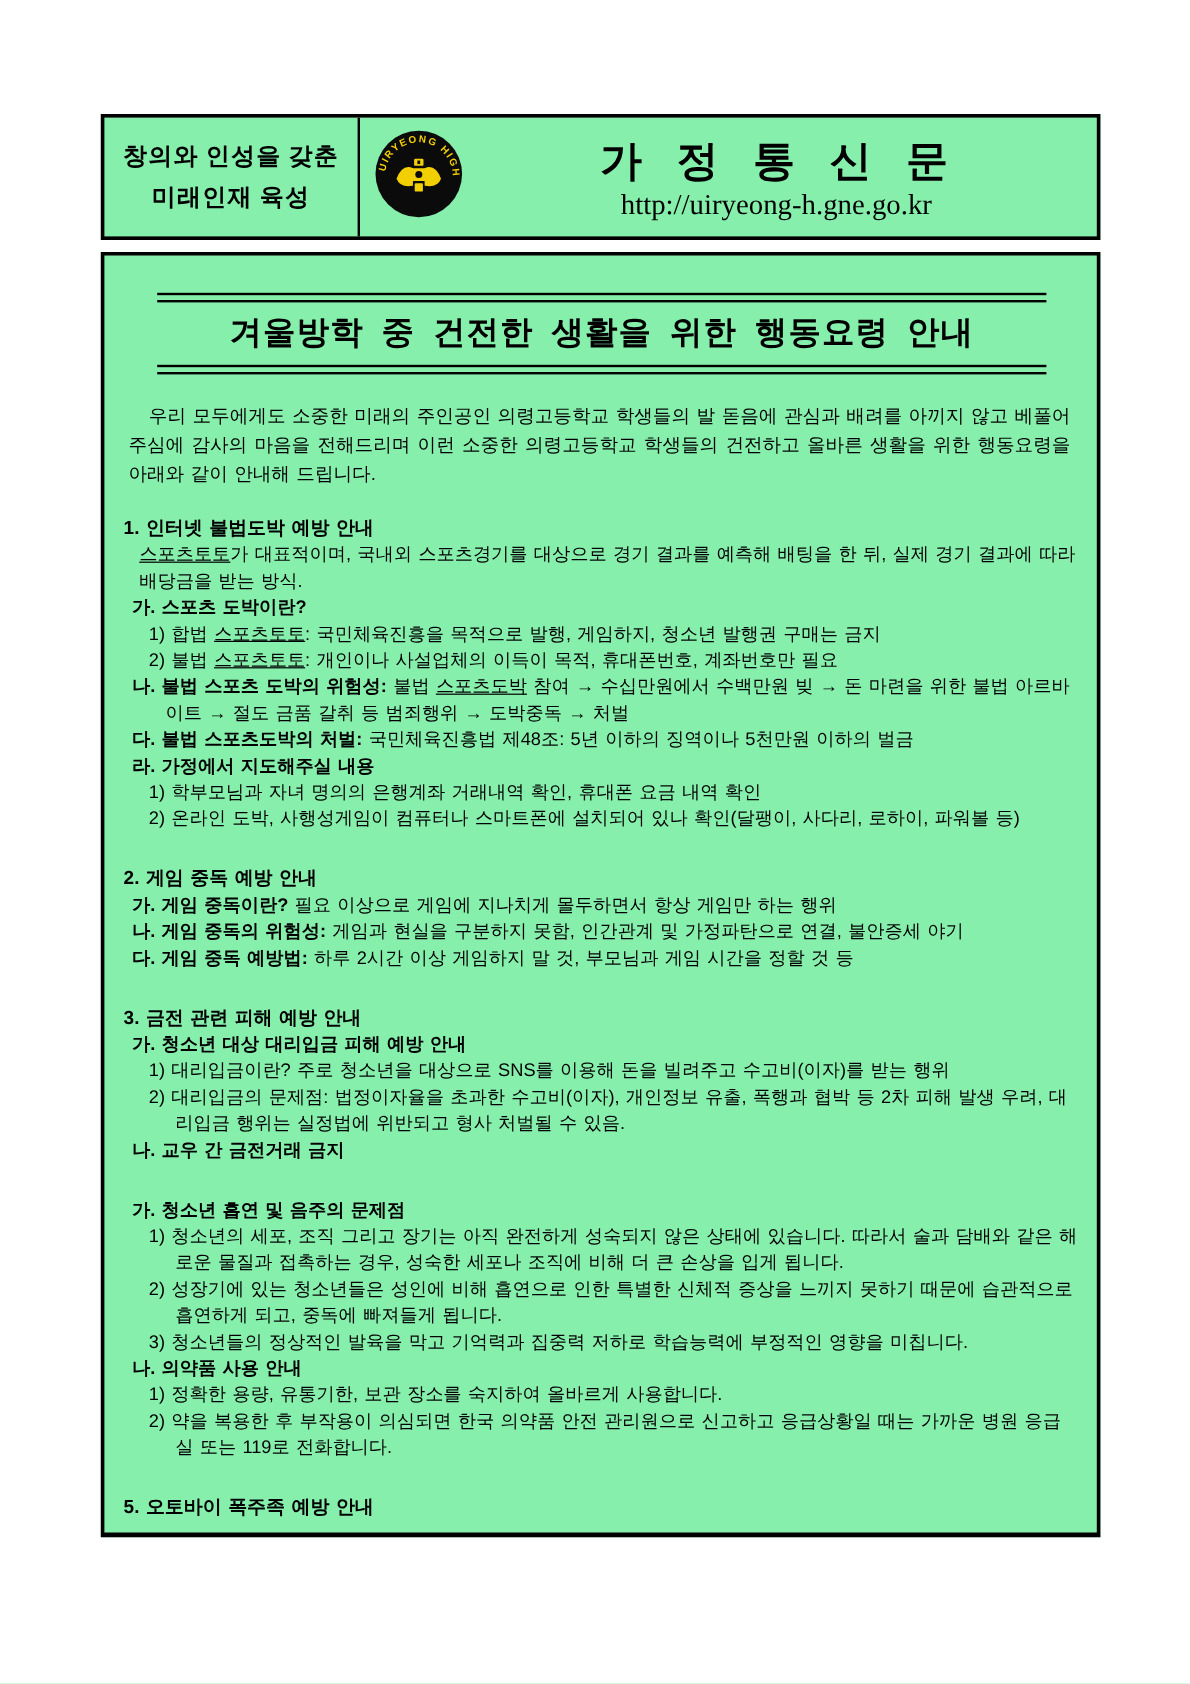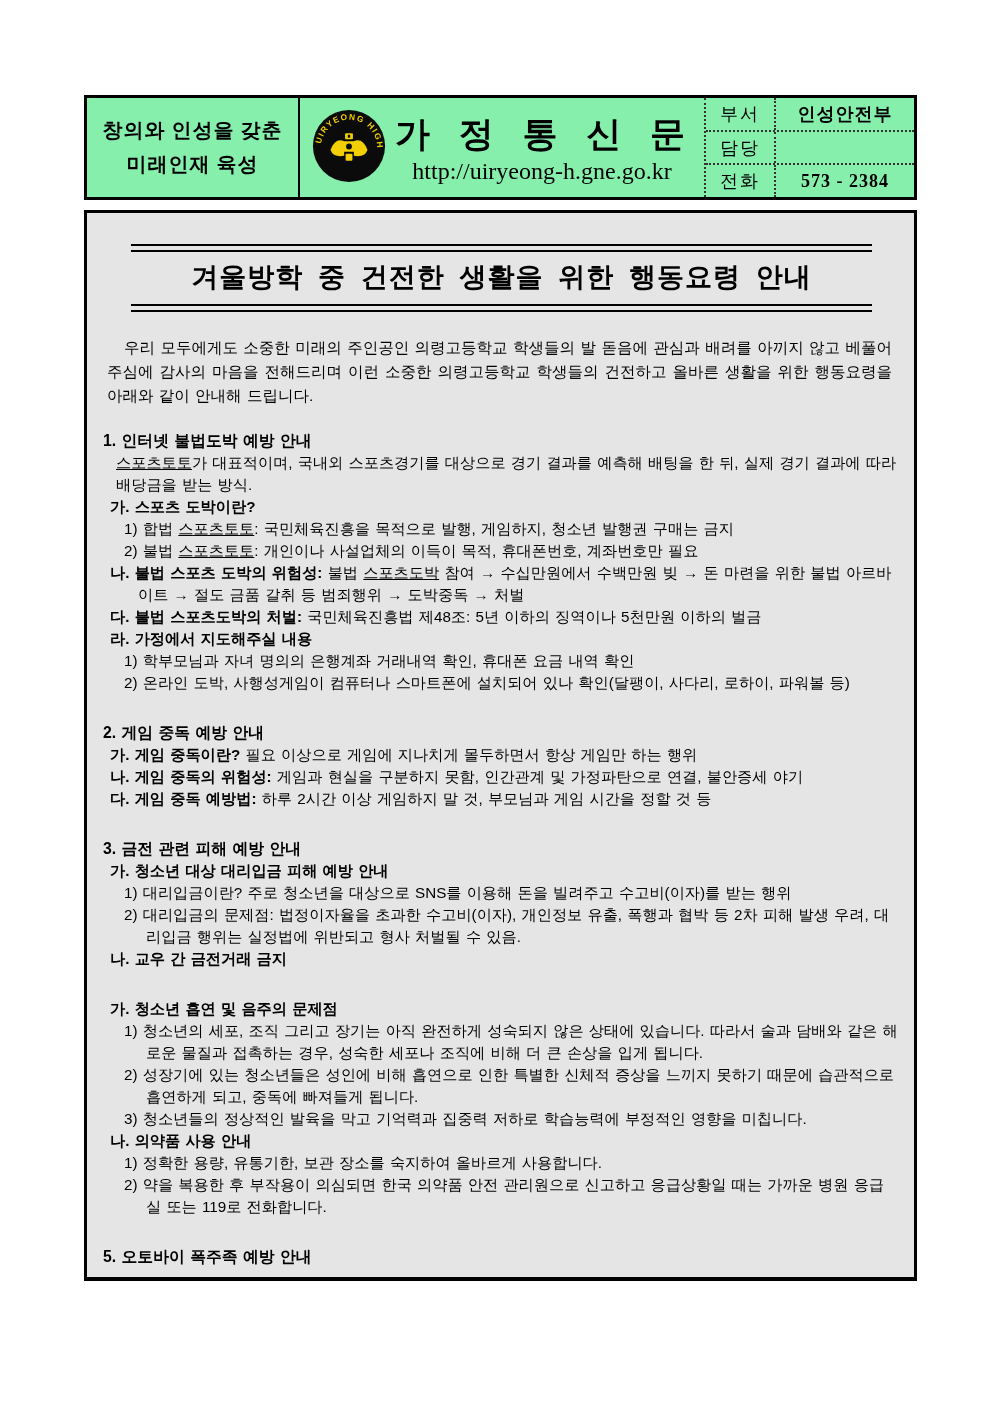--- a/index.html
+++ b/index.html
@@ -41,21 +41,21 @@
     display:flex;align-items:center;justify-content:center;
     font-size:18px;letter-spacing:2px;
   }
   .info-value{
     flex:1;display:flex;align-items:center;justify-content:center;
     font-size:18px;font-weight:bold;letter-spacing:1px;
   }
   
   .main-box{
     position:absolute;left:84px;top:210px;width:833px;height:1071px;
-    border:3px solid #000;border-bottom-width:4px;box-sizing:border-box;background:#e5e5e5;
+    border:3px solid #000;border-bottom-width:4px;box-sizing:border-box;background:#86efac;
     overflow:hidden;
   }
   .title-band{margin:31px 42px 0 44px;text-align:center;}
   .rule-pair{height:8px;border-top:2px solid #000;border-bottom:2px solid #000;box-sizing:border-box;}
   .notice-title{
     font-family:"Liberation Serif","DejaVu Serif",serif;font-weight:bold;
     font-size:27px;padding:7px 0 9px;letter-spacing:1px;word-spacing:7px;
   }
   .intro{
     margin:24px 22px 0 20px;font-size:15.5px;line-height:24px;
@@ -100,34 +100,20 @@
           <circle cx="40" cy="40.5" r="3" fill="#0b0b0b"></circle>
           <rect x="38.8" y="28.5" width="2.4" height="3" fill="#0b0b0b"></rect>
         </g>
       </svg>
     </div>
     <div class="title-stack">
       <div class="hdr-title">가 정 통 신 문</div>
       <div class="hdr-url">http://uiryeong-h.gne.go.kr</div>
     </div>
   </div>
-  <div class="info-cell">
-    <div class="info-row">
-      <div class="info-label">부서</div>
-      <div class="info-value">인성안전부</div>
-    </div>
-    <div class="info-row">
-      <div class="info-label">담당</div>
-      <div class="info-value"></div>
-    </div>
-    <div class="info-row">
-      <div class="info-label">전화</div>
-      <div class="info-value">573 - 2384</div>
-    </div>
-  </div>
 </div>
 
 <div class="main-box">
   <div class="title-band">
     <div class="rule-pair"></div>
     <div class="notice-title">겨울방학 중 건전한 생활을 위한 행동요령 안내</div>
     <div class="rule-pair"></div>
   </div>
   <p class="intro">우리 모두에게도 소중한 미래의 주인공인 의령고등학교 학생들의 발 돋음에 관심과 배려를 아끼지 않고 베풀어주심에 감사의 마음을 전해드리며 이런 소중한 의령고등학교 학생들의 건전하고 올바른 생활을 위한 행동요령을 아래와 같이 안내해 드립니다.</p>
   <div id="notice-sections">

